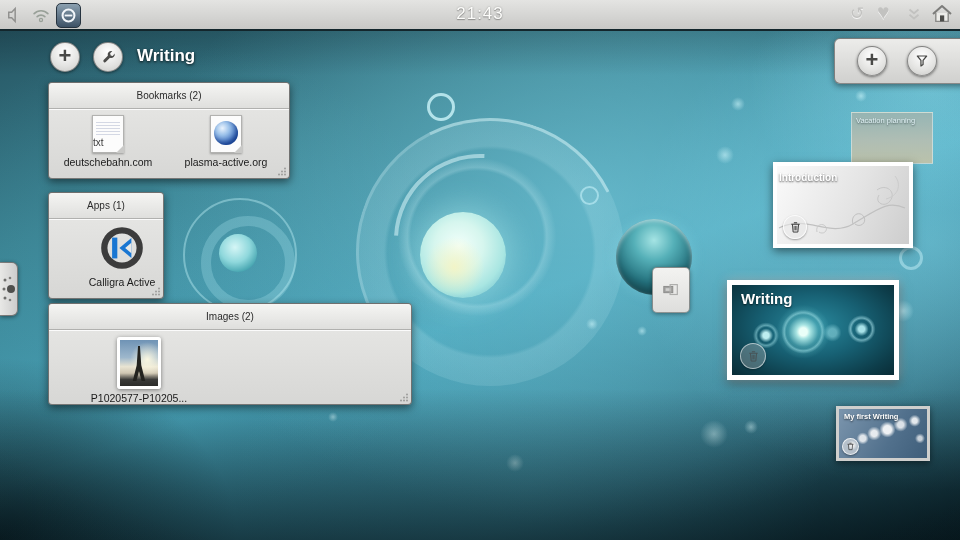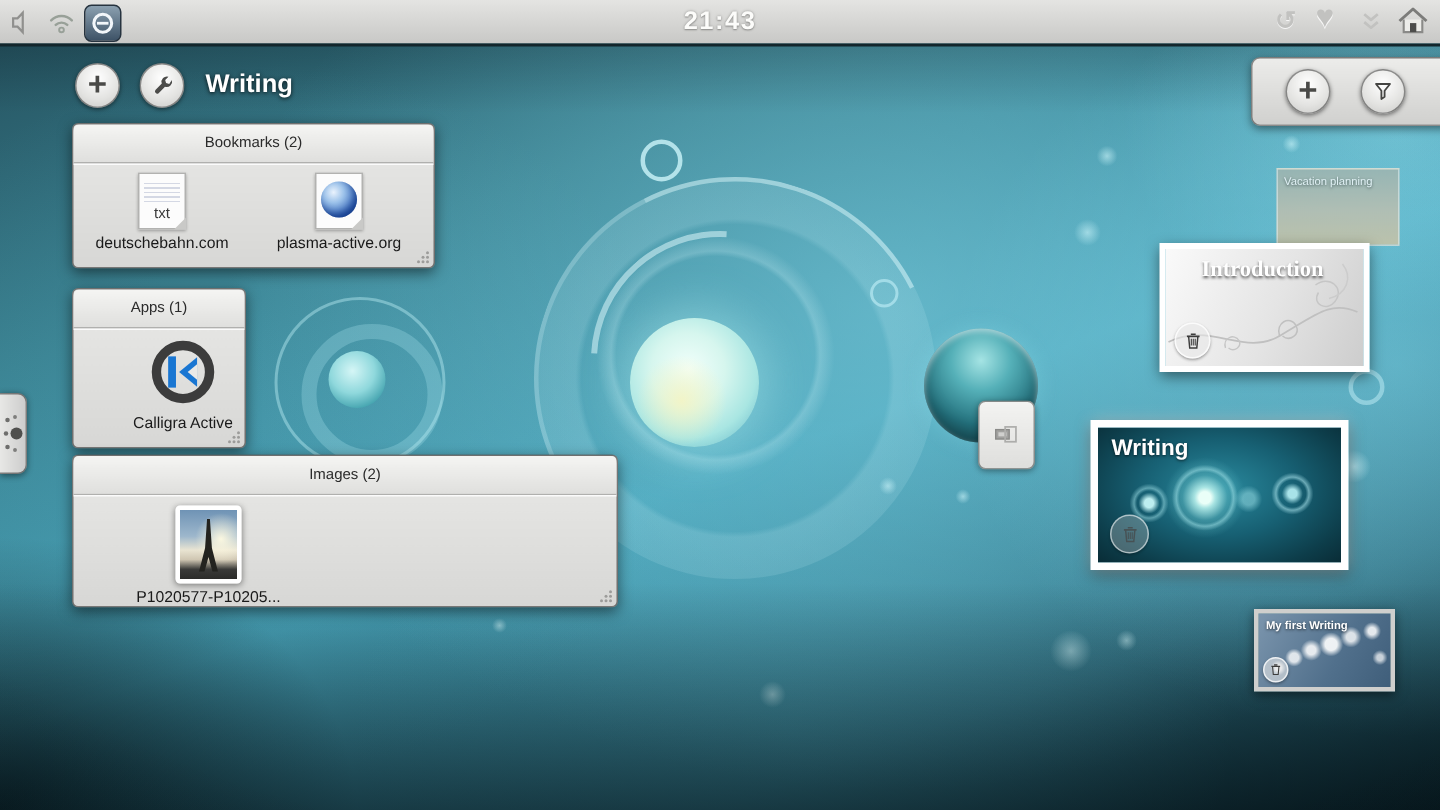--- a/index.html
+++ b/index.html
@@ -42,21 +42,21 @@
   #ring-c{left:899px;top:246px;width:18px;height:18px;border:3px solid rgba(195,240,248,0.5);}
   .dot{background:radial-gradient(circle, rgba(205,245,250,0.6) 0%, rgba(205,245,250,0) 70%);}
   
   #vignette{position:absolute;inset:0;z-index:2;pointer-events:none;
     background:
       radial-gradient(ellipse 130% 125% at 55% 38%, rgba(0,0,0,0) 55%, rgba(4,18,24,0.55) 96%),
       linear-gradient(to bottom, rgba(2,10,14,0.30) 0%, rgba(0,0,0,0) 14%, rgba(0,0,0,0) 72%, rgba(2,12,16,0.6) 100%),
       radial-gradient(ellipse 340px 260px at 0% 100%, rgba(1,8,11,0.7), rgba(0,0,0,0) 70%);}
   
   #statusbar{left:0;top:0;width:960px;height:29px;z-index:6;
-    background:linear-gradient(#e4e4e2,#c8c8c6);border-bottom:2px solid #13262c;font-weight:bold;}
+    background:linear-gradient(#e4e4e2,#c8c8c6);border-bottom:2px solid #13262c;}
   .sb-icon{position:absolute;display:flex;align-items:center;justify-content:center;}
   #clock{left:0;right:0;top:4px;text-align:center;font-size:17px;color:#fcfcfa;
     text-shadow:0 0 2px #9a9a98, 0 1px 1px #8c8c8a;letter-spacing:1px;z-index:6;position:absolute;}
   .glyph-faded{color:#c2c2c0;text-shadow:0 1px 0 rgba(255,255,255,0.8);}
   #presence-box{left:56px;top:3px;width:23px;height:23px;border-radius:5px;position:absolute;
     background:linear-gradient(#8ba0b0,#3d5266);border:1px solid #26333f;
     display:flex;align-items:center;justify-content:center;}
   
   .round-btn{position:absolute;width:28px;height:28px;border-radius:50%;z-index:5;
     background:radial-gradient(circle at 50% 32%, #ffffff 0%, #e3e3e1 60%, #c9c9c7 100%);
@@ -80,21 +80,21 @@
   .item-label{font-size:10.5px;color:#1a1a1a;margin-top:3px;max-width:118px;
     white-space:nowrap;overflow:hidden;text-overflow:ellipsis;}
   .grip{position:absolute;right:2px;bottom:2px;opacity:0.8;}
   
   .page-icon{position:relative;width:30px;height:36px;background:#fcfcfc;border:1px solid #b2b2b0;
     box-shadow:0 1px 2px rgba(0,0,0,0.3);}
   .page-icon::after{content:"";position:absolute;right:-1px;bottom:-1px;width:0;height:0;
     border-left:8px solid transparent;border-bottom:8px solid #c9c9c7;}
   .txt-lines{position:absolute;left:3px;right:3px;top:4px;height:16px;
     background:repeating-linear-gradient(to bottom, rgba(0,0,0,0) 0 2px, #d4d8e4 2px 3px);}
-  .txt-badge{position:absolute;left:0;right:0;bottom:4px;text-align:center;font-size:10px;color:#3a3a3a;}
+  .txt-badge{position:absolute;left:0;right:0;bottom:4px;font-size:10px;color:#3a3a3a;}
   .globe{position:absolute;left:3px;top:5px;width:24px;height:24px;border-radius:50%;
     background:radial-gradient(circle at 35% 30%, #eaf3fd 0%, #9cc2ea 30%, #2f62b8 72%, #1d4a9a 100%);
     box-shadow:inset -2px -3px 4px rgba(10,40,110,0.5);}
   
   .photo-frame{border:3px solid #ffffff;border-radius:3px;box-shadow:0 1px 4px rgba(0,0,0,0.45);position:relative;overflow:hidden;}
   #eiffel{width:38px;height:46px;
     background:
       radial-gradient(circle at 72% 42%, rgba(255,250,225,0.95) 0%, rgba(255,250,225,0) 45%),
       linear-gradient(to bottom, #6f93b5 0%, #9db7cc 38%, #e9e4d2 58%, #cfc6b2 72%, #3a3a38 86%, #2c2c2a 100%);}
   #eiffel::after{content:"";position:absolute;left:20%;bottom:10%;width:60%;height:78%;background:#23231f;
@@ -307,21 +307,21 @@
 </div>
 
 <div id="card-intro">
   <svg width="132" height="78" viewBox="0 0 132 78" style="position:absolute;left:0;top:0;">
     <path d="M2 62 C 30 48, 52 72, 76 58 S 110 34, 128 42" stroke="#c0c0c0" stroke-width="1.2" fill="none"></path>
     <path d="M76 58 c -3 -9 7 -14 11 -7 c 3 6 -4 11 -9 7" stroke="#c0c0c0" stroke-width="1" fill="none"></path>
     <path d="M100 24 c 9 -7 20 2 13 11 c -5 7 -16 2 -11 -6" stroke="#c6c6c6" stroke-width="1" fill="none"></path>
     <path d="M118 10 c 7 9 3 20 -9 23" stroke="#cccccc" stroke-width="1" fill="none"></path>
     <path d="M40 66 c -2 -7 6 -10 9 -5 c 2 4 -3 8 -7 5" stroke="#c6c6c6" stroke-width="0.9" fill="none"></path>
   </svg>
-  <div class="card-title" style="left:24px;top:6px;font-size:15px;font-family:Liberation Serif, serif;">Introduction</div>
+  <div class="card-title" style="left:2px;top:6px;font-size:10px;">Introduction</div>
   <div class="trash-btn" style="left:6px;bottom:5px;width:22px;height:22px;">
     <svg width="13" height="13" viewBox="0 0 16 16">
       <path d="M6 2.2h4M2.8 4h10.4" stroke="#3c3c3c" stroke-width="1.3" fill="none"></path>
       <path d="M4.2 4l.9 9.6h5.8L11.8 4" stroke="#3c3c3c" stroke-width="1.2" fill="none"></path>
       <path d="M6.4 6v5.5M8 6v5.5M9.6 6v5.5" stroke="#3c3c3c" stroke-width="0.9" fill="none"></path>
     </svg>
   </div>
 </div>
 
 <div id="card-writing">

